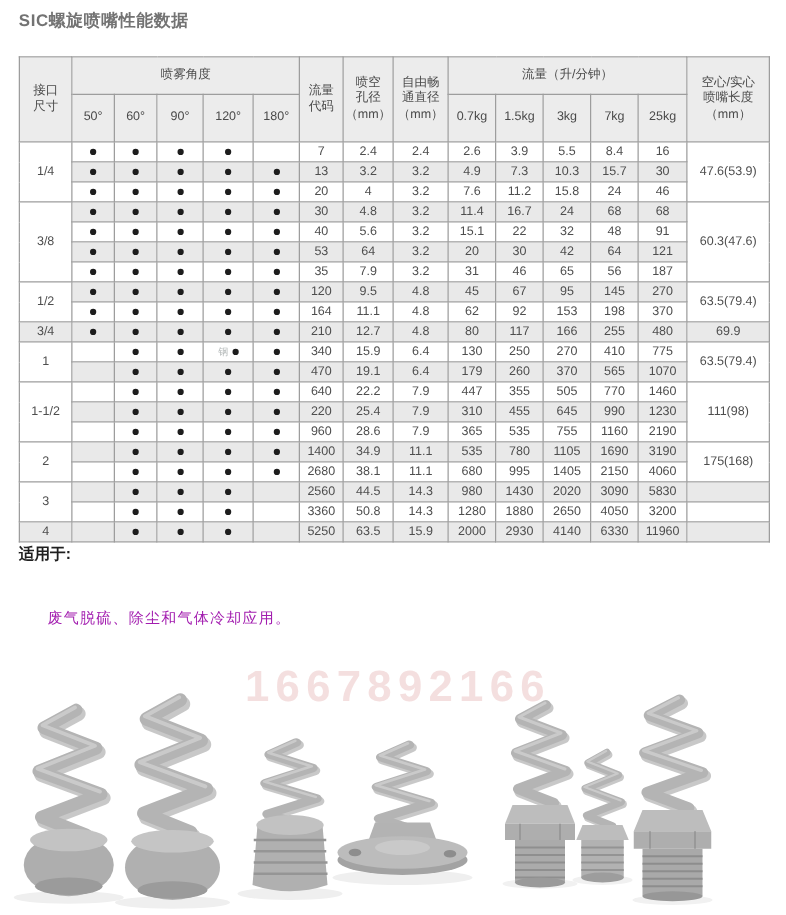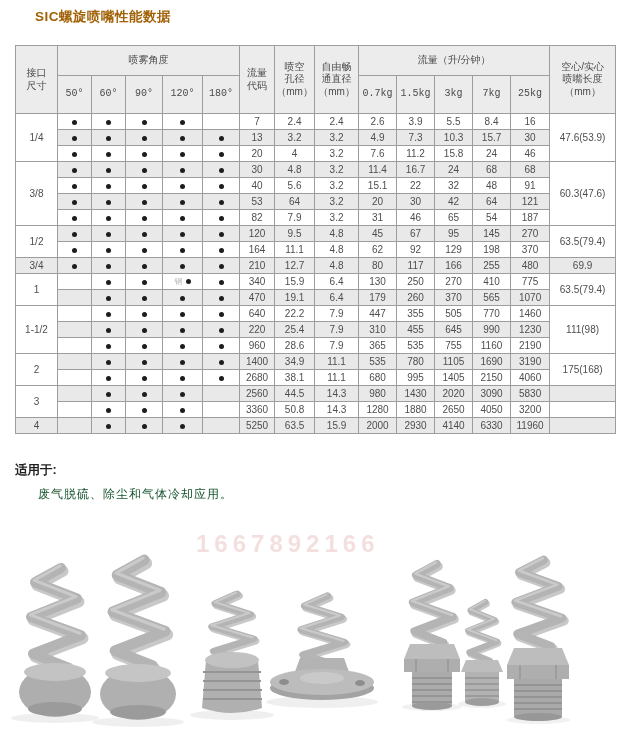--- a/index.html
+++ b/index.html
@@ -1,46 +1,46 @@
 <!DOCTYPE html>
 <html><head>
 <meta charset="utf-8">
 <style>
   * { margin:0; padding:0; box-sizing:border-box; }
   html,body { background:#fff; }
   .page {
     position:relative; width:629px; height:732px; background:#ffffff;
     font-family:"Liberation Sans","DejaVu Sans",sans-serif; overflow:hidden;
   }
-  .title { position:absolute; left:15px; top:8px; font-size:13.5px; font-weight:bold; color:#a16207; letter-spacing:0.5px;margin-left:20px; }
+  .title { position:absolute; left:15px; top:8px; font-size:13.5px; font-weight:bold; color:#737373; letter-spacing:0.5px; }
 
   
   table.spec { position:absolute; left:15px; top:45px; width:600px; border-collapse:collapse; table-layout:fixed; }
   table.spec th, table.spec td {
     border:1px solid #9d9d9d; font-size:10px; color:#4e4e4e;
     text-align:center; vertical-align:middle; padding:0; font-weight:normal;
     overflow:hidden;
   }
   table.spec thead th { background:#ececec; white-space:pre-line; line-height:1.25; color:#4a4a4a; }
   .hrow1 th { height:30px; }
-  .hrow2 th { height:38px;font-family:Liberation Mono, monospace; }
+  .hrow2 th { height:38px; }
   table.spec td { height:16px; background:#ffffff; }
   tr.stripe td { background:#e9e9e9; }
   td.merged { background:#ffffff !important; }
   .dot { display:inline-block; width:5px; height:5px; border-radius:50%; background:#1d1d1d; vertical-align:middle; }
   .artifact { color:#b4b9b9; font-size:8px; margin-right:3px; vertical-align:middle; }
 
   
-  .note-label { position:absolute; left:15px; top:462px; font-size:12.5px; font-weight:bold; color:#1f1f1f; }
-  .note-text  { position:absolute; left:38px; top:486px; font-size:12px; color:#14532d; letter-spacing:1px; }
+  .note-label { position:absolute; left:15px; top:435px; font-size:12.5px; font-weight:bold; color:#1f1f1f; }
+  .note-text  { position:absolute; left:38px; top:486px; font-size:12px; color:#a21caf; letter-spacing:1px; }
 
   
   .wm1 { position:absolute; left:210px; top:492px; font-size:31px; font-weight:bold;
          color:rgba(226,168,168,0.30); letter-spacing:10px; white-space:nowrap; }
-  .wm2 { position:absolute; left:196px; top:530px; font-size:24px; font-weight:bold;
+  .wm2 { position:absolute; left:196px; top:530px; font-size:35px; font-weight:bold;
          color:rgba(224,160,160,0.34); letter-spacing:5px; white-space:nowrap; }
 
   .photos { position:absolute; left:0; top:552px; width:629px; height:180px; }
 </style>
 </head>
 <body>
 
 <div class="page">
 
   <div class="title">SIC螺旋喷嘴性能数据</div>
@@ -188,27 +188,27 @@
           <td>42</td>
           <td>64</td>
           <td>121</td>
         </tr>
         <tr>
           <td><span class="dot"></span></td>
           <td><span class="dot"></span></td>
           <td><span class="dot"></span></td>
           <td><span class="dot"></span></td>
           <td><span class="dot"></span></td>
-          <td>82</td>
+          <td>35</td>
           <td>7.9</td>
           <td>3.2</td>
           <td>31</td>
           <td>46</td>
           <td>65</td>
-          <td>54</td>
+          <td>56</td>
           <td>187</td>
         </tr>
         <tr class="stripe">
           <td rowspan="2" class="merged">1/2</td>
           <td><span class="dot"></span></td>
           <td><span class="dot"></span></td>
           <td><span class="dot"></span></td>
           <td><span class="dot"></span></td>
           <td><span class="dot"></span></td>
           <td>120</td>
@@ -225,21 +225,21 @@
           <td><span class="dot"></span></td>
           <td><span class="dot"></span></td>
           <td><span class="dot"></span></td>
           <td><span class="dot"></span></td>
           <td><span class="dot"></span></td>
           <td>164</td>
           <td>11.1</td>
           <td>4.8</td>
           <td>62</td>
           <td>92</td>
-          <td>129</td>
+          <td>153</td>
           <td>198</td>
           <td>370</td>
         </tr>
         <tr class="stripe">
           <td rowspan="1">3/4</td>
           <td><span class="dot"></span></td>
           <td><span class="dot"></span></td>
           <td><span class="dot"></span></td>
           <td><span class="dot"></span></td>
           <td><span class="dot"></span></td>

